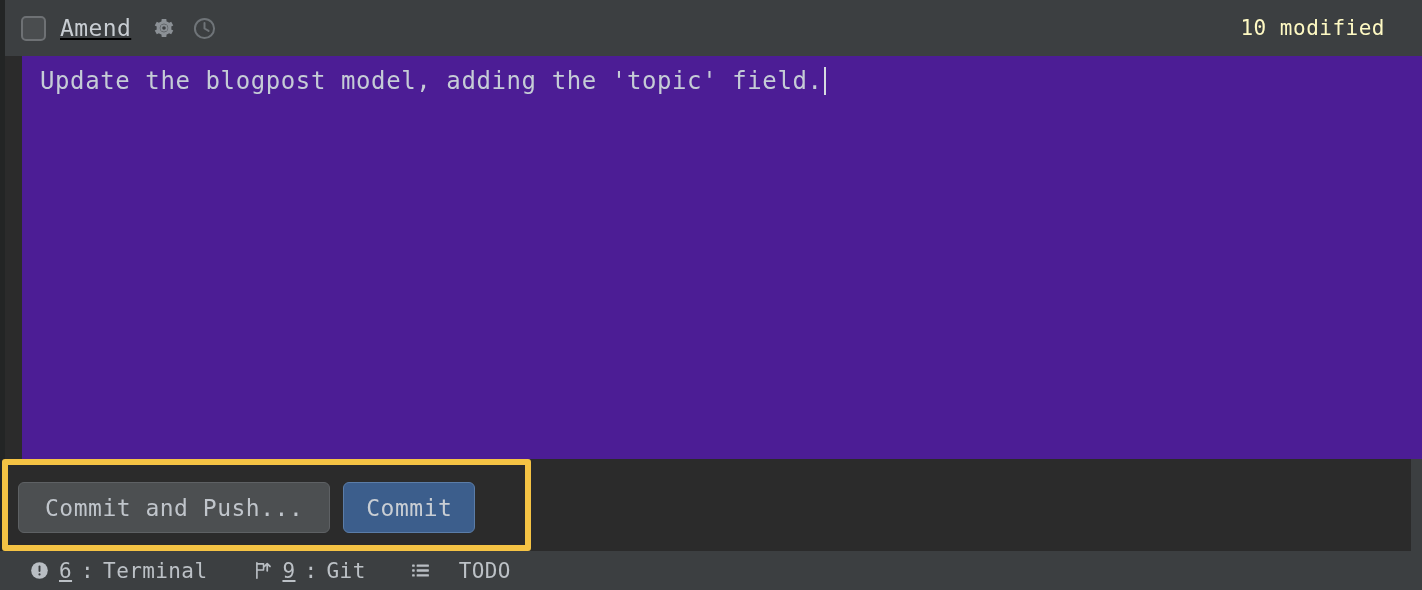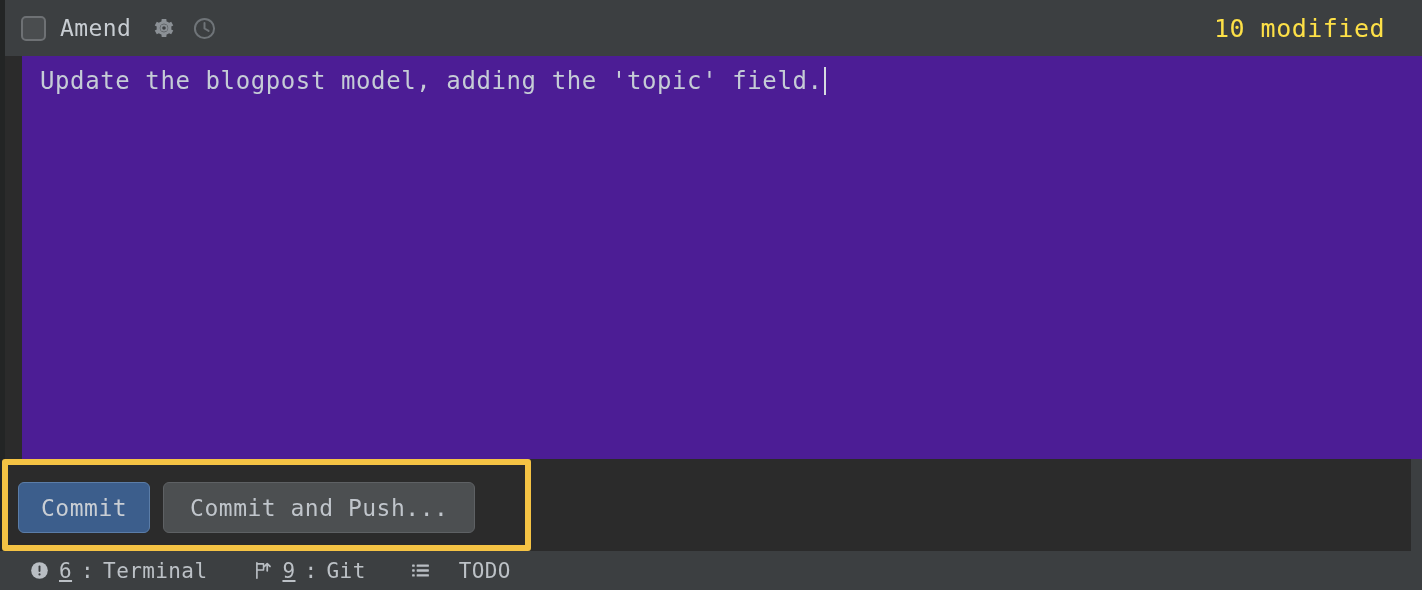--- a/index.html
+++ b/index.html
@@ -47,20 +47,21 @@
     display: flex;
     align-items: center;
     box-sizing: border-box;
     padding: 0 26px 0 16px;
   }
 
   .amend-group {
     display: flex;
     align-items: center;
     gap: 14px;
+    text-decoration: underline;
   }
 
   .checkbox {
     width: 25px;
     height: 25px;
     border: 2px solid #6e7174;
     border-radius: 5px;
     background: #4a4d4f;
     box-sizing: border-box;
     flex: none;
@@ -81,22 +82,22 @@
     align-items: center;
     justify-content: center;
     flex: none;
   }
   .gear-wrap { margin-left: 20px; }
   .clock-wrap { margin-left: 14px; }
 
   .spacer { flex: 1 1 auto; }
 
   .modified-count {
-    color: #fde047;
-    font-size: 25px;
+    color: #fef9c3;
+    font-size: 21px;
     letter-spacing: 0.5px;
     white-space: nowrap;
     margin-left: 12px;
   }
 
   
   .editor {
     position: absolute;
     left: 22px; top: 56px;
     width: 1406px;
@@ -243,22 +244,22 @@
 
   <div class="editor">
     <div class="editor-line">
       <span>Update the blogpost model, adding the 'topic' field.</span><span class="caret"></span>
     </div>
   </div>
 
   <div class="highlight-box"></div>
 
   <div class="buttons-row">
+    <div class="btn btn-secondary">Commit and Push...</div>
     <div class="btn btn-primary">Commit</div>
-    <div class="btn btn-secondary">Commit and Push...</div>
   </div>
 
   <div class="statusbar">
 
     <div class="status-item">
       <span class="sicon">
         <svg width="21" height="21" viewBox="0 0 24 24">
           <circle cx="12" cy="12" r="9.5" fill="#b9bec3"></circle>
           <rect x="10.9" y="6.3" width="2.2" height="7.4" rx="1.1" fill="#3c3f41"></rect>
           <circle cx="12" cy="16.5" r="1.25" fill="#3c3f41"></circle>

